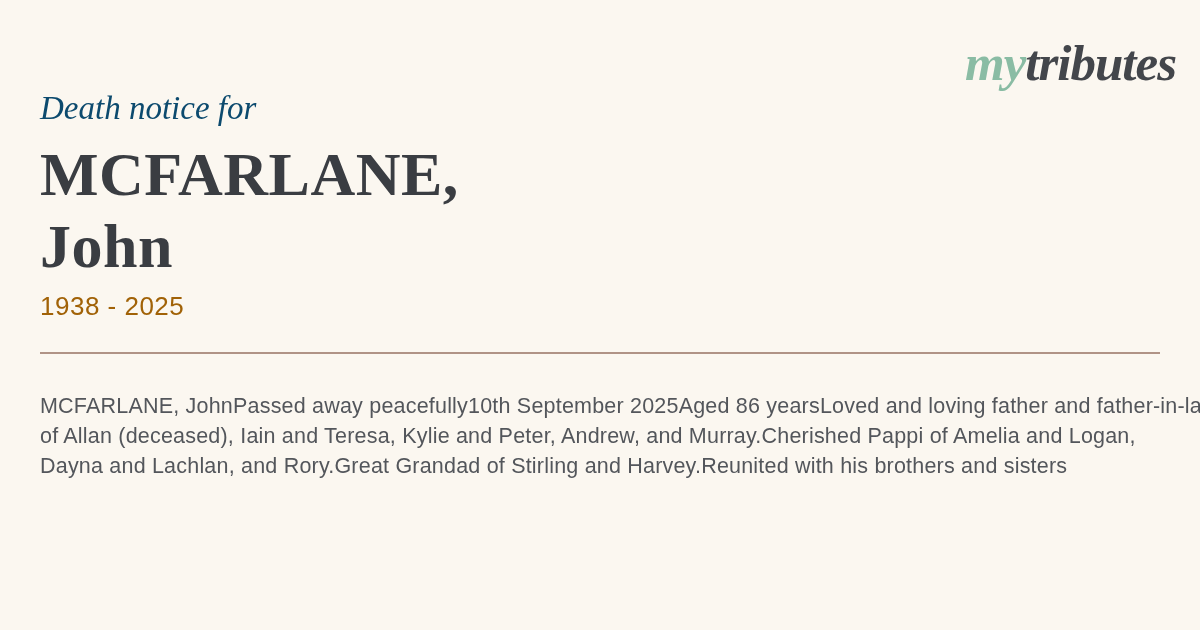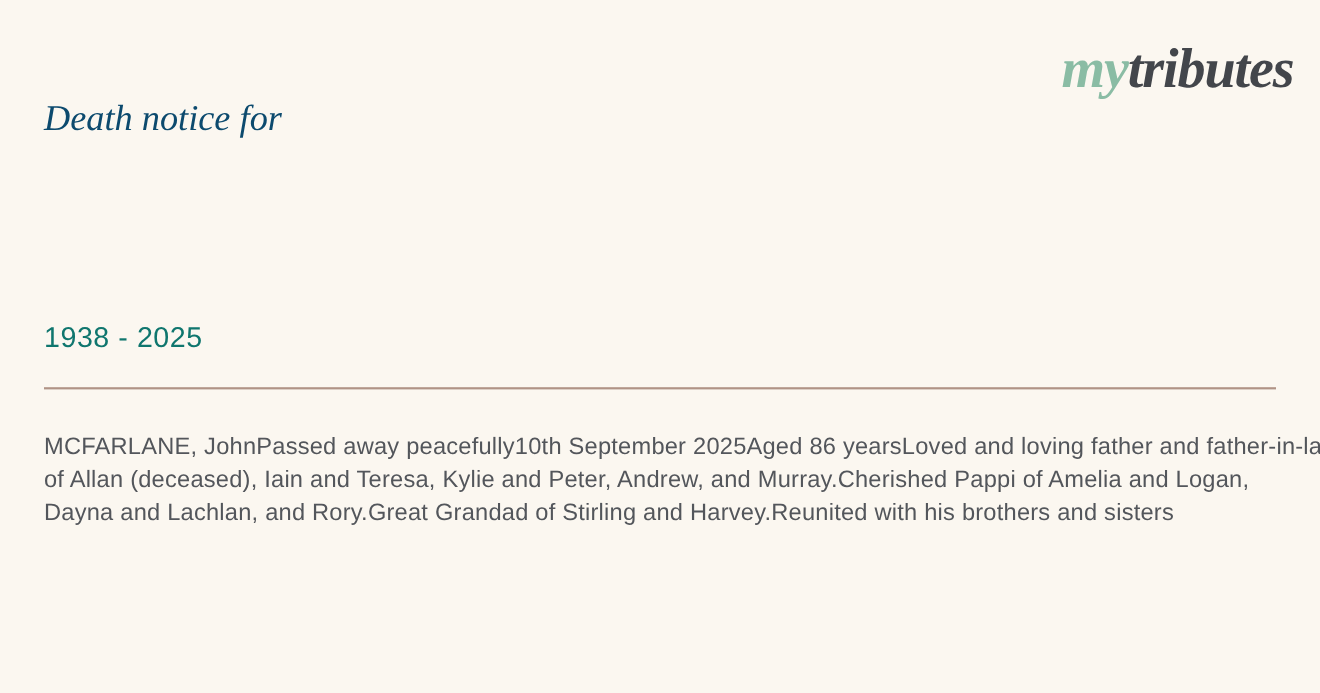--- a/index.html
+++ b/index.html
@@ -50,21 +50,21 @@
     font-size: 62px;
     line-height: 72px;
     color: #3A3D42;
     letter-spacing: 0.5px;
   }
   .years {
     position: absolute;
     top: 291px;
     left: 40px;
     font-size: 26px;
-    color: #0f766e;
+    color: #a16207;
     letter-spacing: 0.5px;
   }
 
   .divider {
     position: absolute;
     top: 352px;
     left: 40px;
     width: 1120px;
     height: 0;
     border: none;
@@ -88,20 +88,22 @@
 </head>
 <body>
 
 <div class="logo">
   <span class="logo-my">my</span><span class="logo-tributes">tributes</span>
 </div>
 
 <div class="kicker">Death notice for</div>
 
 <h1 class="deceased-name">
+  <div>MCFARLANE,</div>
+  <div>John</div>
 </h1>
 
 <div class="years">1938 - 2025</div>
 
 <hr class="divider">
 
 <div class="notice-body">
   <div class="body-line">MCFARLANE, JohnPassed away peacefully10th September 2025Aged 86 yearsLoved and loving father and father-in-law</div>
   <div class="body-line">of Allan (deceased), Iain and Teresa, Kylie and Peter, Andrew, and Murray.Cherished Pappi of Amelia and Logan,</div>
   <div class="body-line">Dayna and Lachlan, and Rory.Great Grandad of Stirling and Harvey.Reunited with his brothers and sisters</div>

